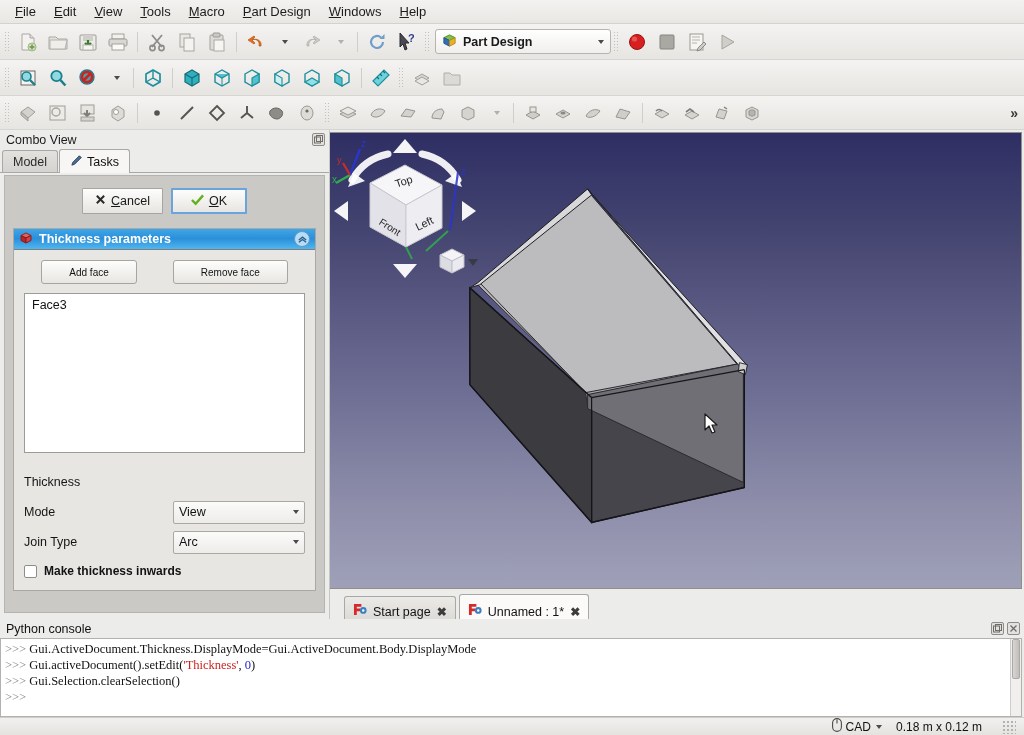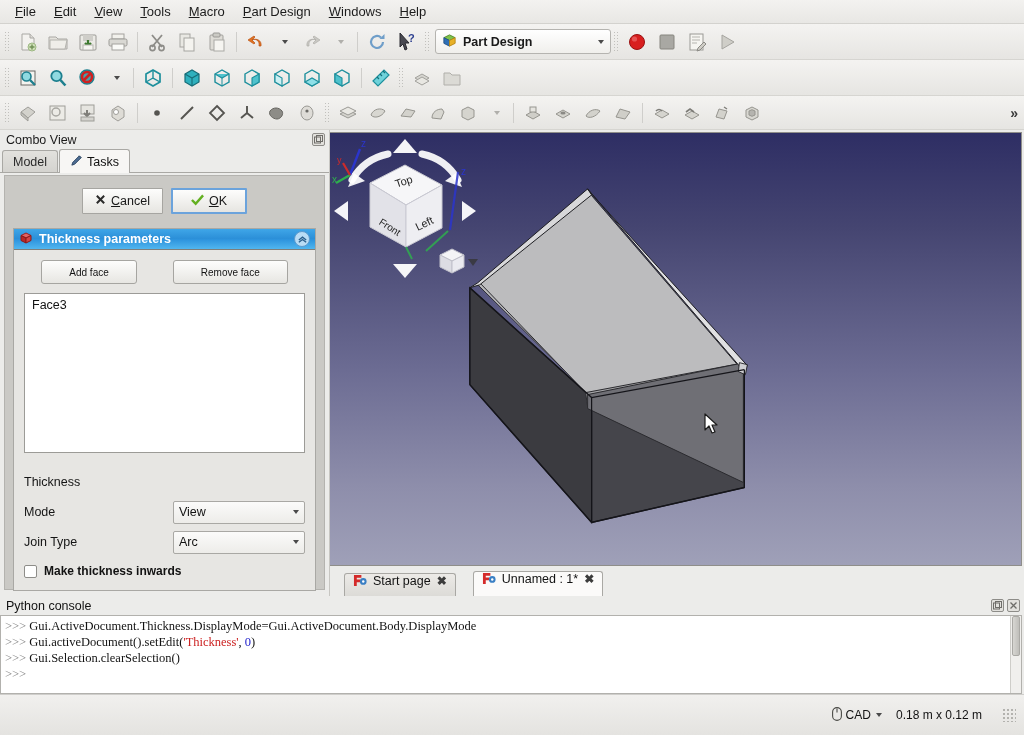--- a/index.html
+++ b/index.html
@@ -180,23 +180,23 @@
   .view-col { flex: 1; display: flex; flex-direction: column; min-width: 0; background: #ececea; }
   .view3d {
     flex: 1; position: relative; overflow: hidden;
     background: linear-gradient(to bottom, #2e2e64 0%, #454571 22%, #6c6c93 55%, #8e8eab 82%, #9fa0b8 100%);
     border: 1px solid #8f8e8a; border-left: none; margin: 2px 2px 0 0;
   }
   .view3d svg { position: absolute; inset: 0; }
 
   .vtabs { height: 30px; display: flex; align-items: flex-end; padding-left: 14px; background: #ececea; }
   .vtab {
-    height: 23px; display: flex; align-items: flex-start; gap: 6px; padding: 0 8px;
+    height: 23px; display: flex; align-items: flex-end; gap: 6px; padding: 0 8px;
     font-size: 12.5px; border: 1px solid #a9a8a4; border-bottom: none;
-    border-radius: 3px 3px 0 0; cursor: default; margin-right: 17px;
+    border-radius: 3px 3px 0 0; cursor: default; margin-right: 3px;
     background: linear-gradient(to bottom,#eceae7,#dcdbd7);
   }
   .vtab.active { background: #fbfaf9; height: 25px; }
   .xclose { font-size: 12px; color: #3c3c3c; font-weight: bold; }
 
   
   .pyconsole { height: 98px; flex: none; display: flex; flex-direction: column; background:#ececea; }
   .py-title { height: 19px; display: flex; align-items: center; padding: 0 4px 0 6px; font-size: 12.5px; }
   .py-title .t { flex: 1; }
   .py-body {
@@ -210,21 +210,21 @@
   .py-num { color: #2222cc; }
   .py-scroll {
     position: absolute; right: 0; top: 0; bottom: 0; width: 11px;
     background: #f0efed; border-left: 1px solid #cecdc9;
   }
   .py-thumb { position: absolute; top: 0; left: 1px; right: 1px; height: 40px;
               background: linear-gradient(to right,#d7d6d2,#bfbeba); border: 1px solid #aaa9a5; border-radius:2px;}
 
   
   .statusbar {
-    height: 41px; flex: none; display: flex; align-items: center;
+    height: 18px; flex: none; display: flex; align-items: center;
     background: linear-gradient(to bottom,#f1f0ee,#e4e3e0);
     border-top: 1px solid #cfcecb; padding: 8px 8px; font-size: 12px;
   }
   .statusbar .sfill { flex: 1; }
   .st-item { display: flex; align-items: center; gap: 4px; margin-right: 14px; }
   .resize-grip {
     width: 14px; height: 14px; margin-left: 6px;
     background-image: radial-gradient(#b3b2ae 1px, transparent 1px);
     background-size: 4px 4px;
   }

